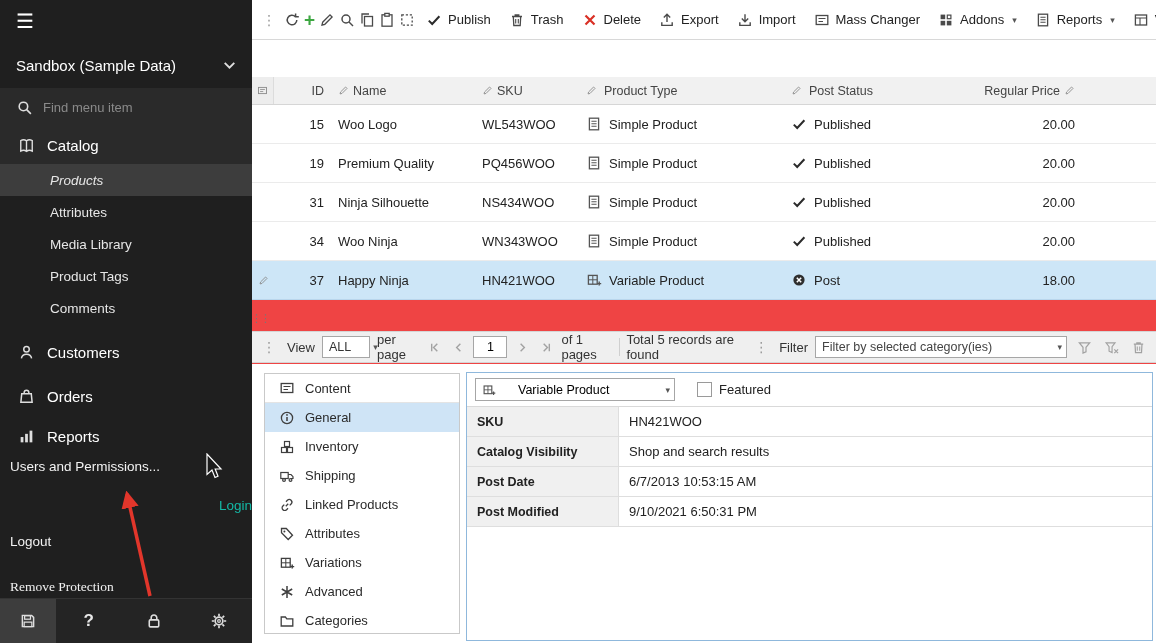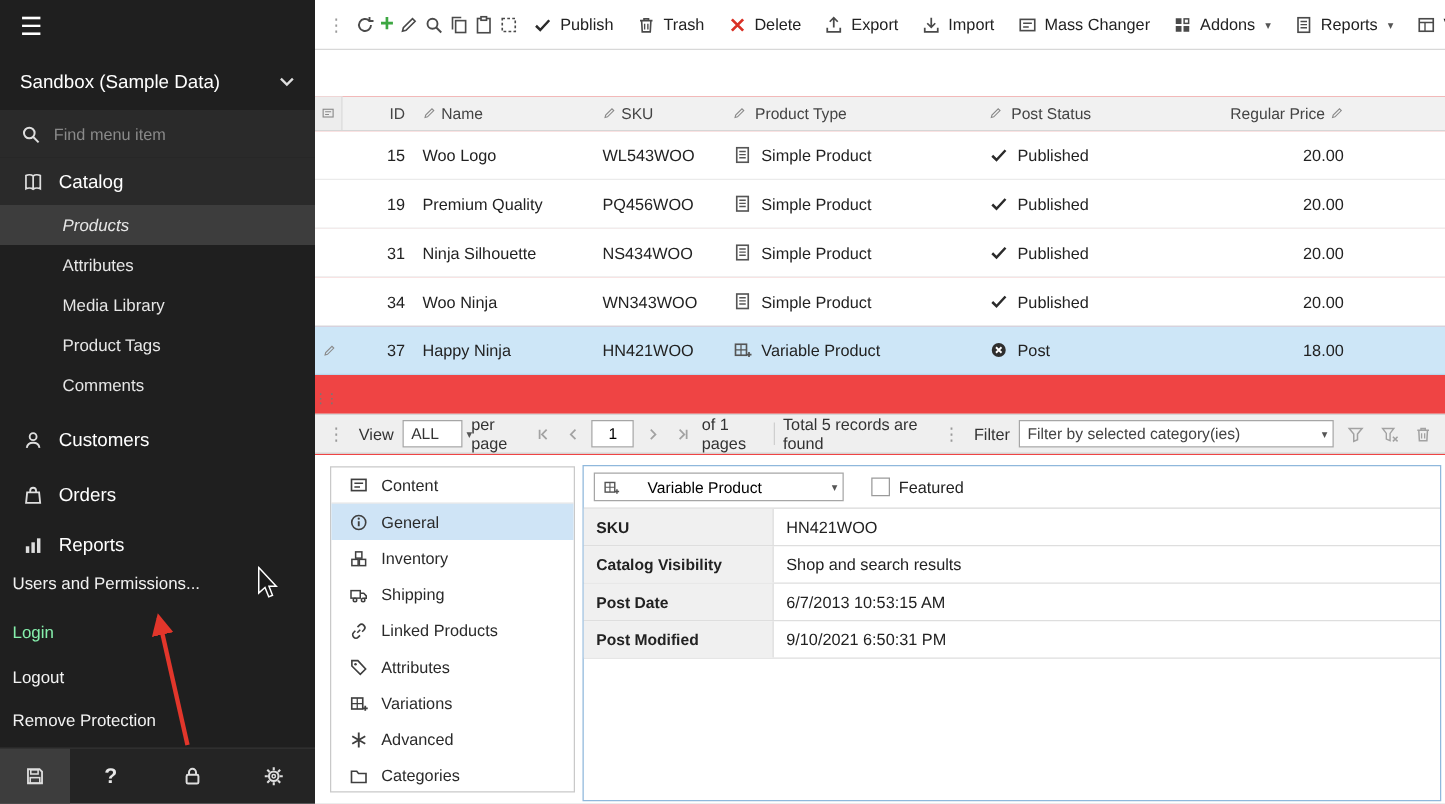--- a/index.html
+++ b/index.html
@@ -14,21 +14,21 @@
   .sb-store .lbl { flex:1; }
   .sb-search { height:38px; display:flex; align-items:center; gap:10px; padding:0 16px; background:#2a2a2a; }
   .sb-search input { background:transparent; border:0; outline:none; color:#ddd; font-size:13px; width:170px; font-family:inherit; }
   .sb-search input::placeholder { color:#8a8a8a; }
   .sb-section { height:38px; display:flex; align-items:center; gap:12px; padding-left:18px; font-size:15px; color:#fff; cursor:pointer; }
   .sb-section.big { height:44px; }
   .sb-section.active { background:#2a2a2a; }
   .sb-sub { height:32px; display:flex; align-items:center; padding-left:50px; font-size:13.5px; color:#e6e6e6; cursor:pointer; }
   .sb-sub.selected { background:#3d3d3d;font-style:italic; }
   .sb-plain { display:flex; align-items:center; padding-left:10px; font-size:13.5px; color:#f2f2f2; cursor:pointer; }
-  .sb-plain.dim { color:#86efac; }
+  .sb-plain.dim { color:#14b8a6;justify-content:flex-end; }
   .sb-ic { width:17px; height:17px; color:#dedede; flex:0 0 auto; }
   .sb-bottom { position:absolute; left:0; bottom:0; width:252px; height:45px; background:#242424; border-top:1px solid #333;
                display:flex; align-items:stretch; }
   .sb-bot-btn { width:56px; display:flex; align-items:center; justify-content:center; color:#e8e8e8; cursor:pointer; }
   .sb-bot-btn.first { background:#3d3d3d; }
   .sb-bot-btn .sb-ic { width:18px; height:18px; }
   .sb-bot-spread { flex:1; display:flex; justify-content:space-around; align-items:center; }
   .sb-q { font-size:17px; font-weight:bold; color:#e8e8e8; }
 
   
@@ -325,21 +325,21 @@
 
     <div class="sb-plain" style="height:24px;">
       <span>Users and Permissions...</span>
     </div>
     <div class="sb-plain dim" style="height:26px; margin-top:14px;">
       <span>Login</span>
     </div>
     <div class="sb-plain" style="height:26px; margin-top:10px;">
       <span>Logout</span>
     </div>
-    <div class="sb-plain" style="height:26px; margin-top:9px;">
+    <div class="sb-plain" style="height:26px; margin-top:20px;font-family:Liberation Serif, serif;">
       <span>Remove Protection</span>
     </div>
 
     <div class="sb-bottom">
       <div class="sb-bot-btn first">
           <svg class="sb-ic">
             <use href="#i-disk"></use>
           </svg>
         </div>
       <div class="sb-bot-spread">

